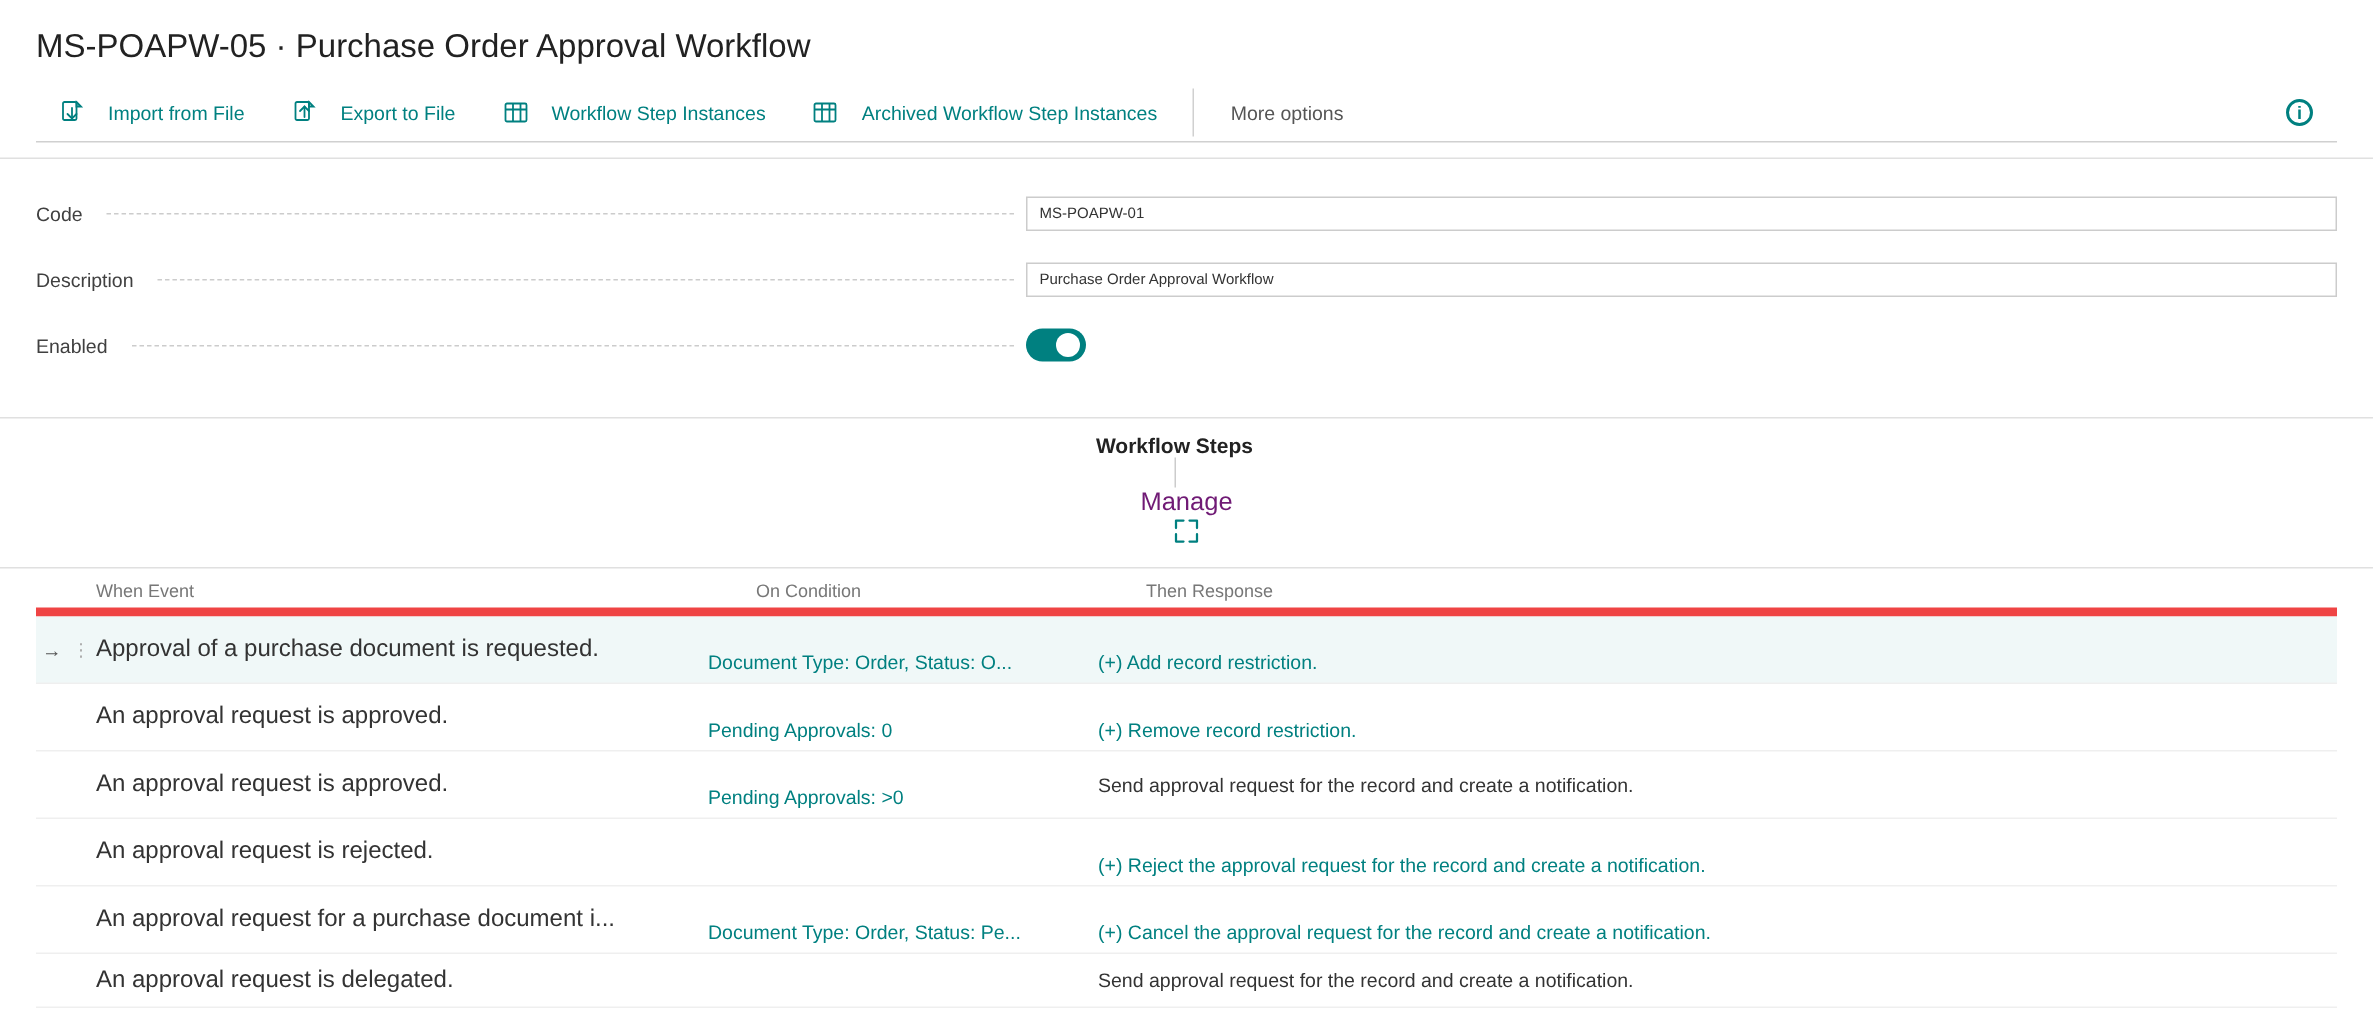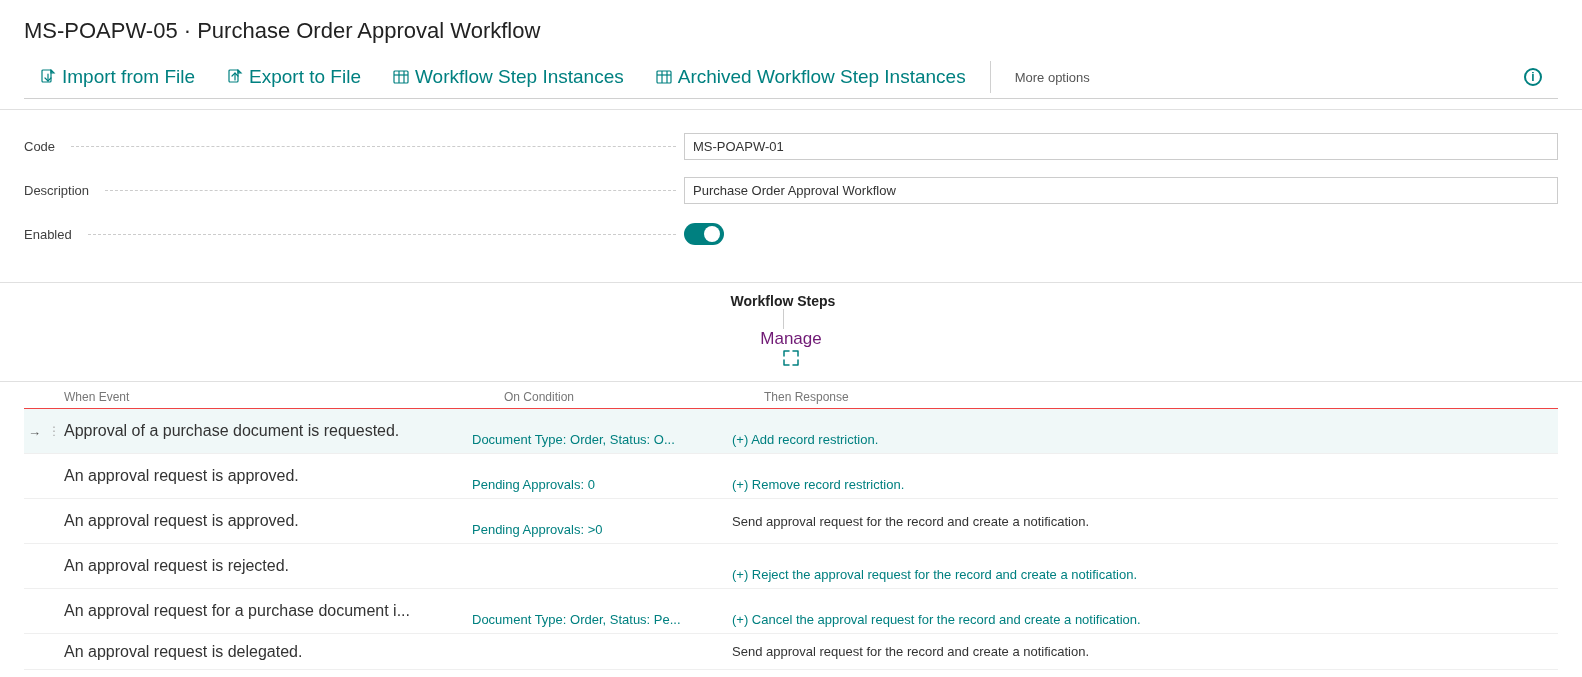--- a/index.html
+++ b/index.html
@@ -26,27 +26,27 @@
     .toolbar {
       display: flex;
       align-items: center;
       gap: 0;
       padding: 0;
       border-bottom: 1px solid #d0d0d0;
     }
     .toolbar-btn {
       display: flex;
       align-items: center;
-      gap: 6px;
+      gap: 16px;
       padding: 10px 16px;
       color: #008080;
       cursor: pointer;
       background: none;
       border: none;
-      font-size: 19px;
+      font-size: 13px;
       white-space: nowrap;
     }
     .toolbar-icon {
       width: 16px;
       height: 16px;
       display: inline-flex;
       align-items: center;
       justify-content: center;
     }
     .toolbar-separator {
@@ -105,21 +105,21 @@
       height: 1px;
       align-self: center;
     }
     .form-field {
       flex: 1;
     }
     .form-input {
       width: 100%;
       border: 1px solid #ccc;
       padding: 5px 8px;
-      font-size: 13px;
+      font-size: 10px;
       font-family: inherit;
       color: #333;
       outline: none;
     }
     .form-select-wrapper {
       position: relative;
       width: 100%;
     }
     .form-select {
       width: 100%;
@@ -209,21 +209,21 @@
     }
 
     
     .table-section {
       padding: 0 24px;
     }
     .table-header-row {
       display: flex;
       align-items: center;
       padding: 8px 0 4px 40px;
-      border-bottom: 1px solid #ef4444;
+      border-bottom: 6px solid #ef4444;
       color: #777;
       font-size: 12px;
     }
     .col-when { width: 440px; }
     .col-condition { width: 260px; }
     .col-response { flex: 1; }
 
     .table-row {
       display: flex;
       align-items: center;

